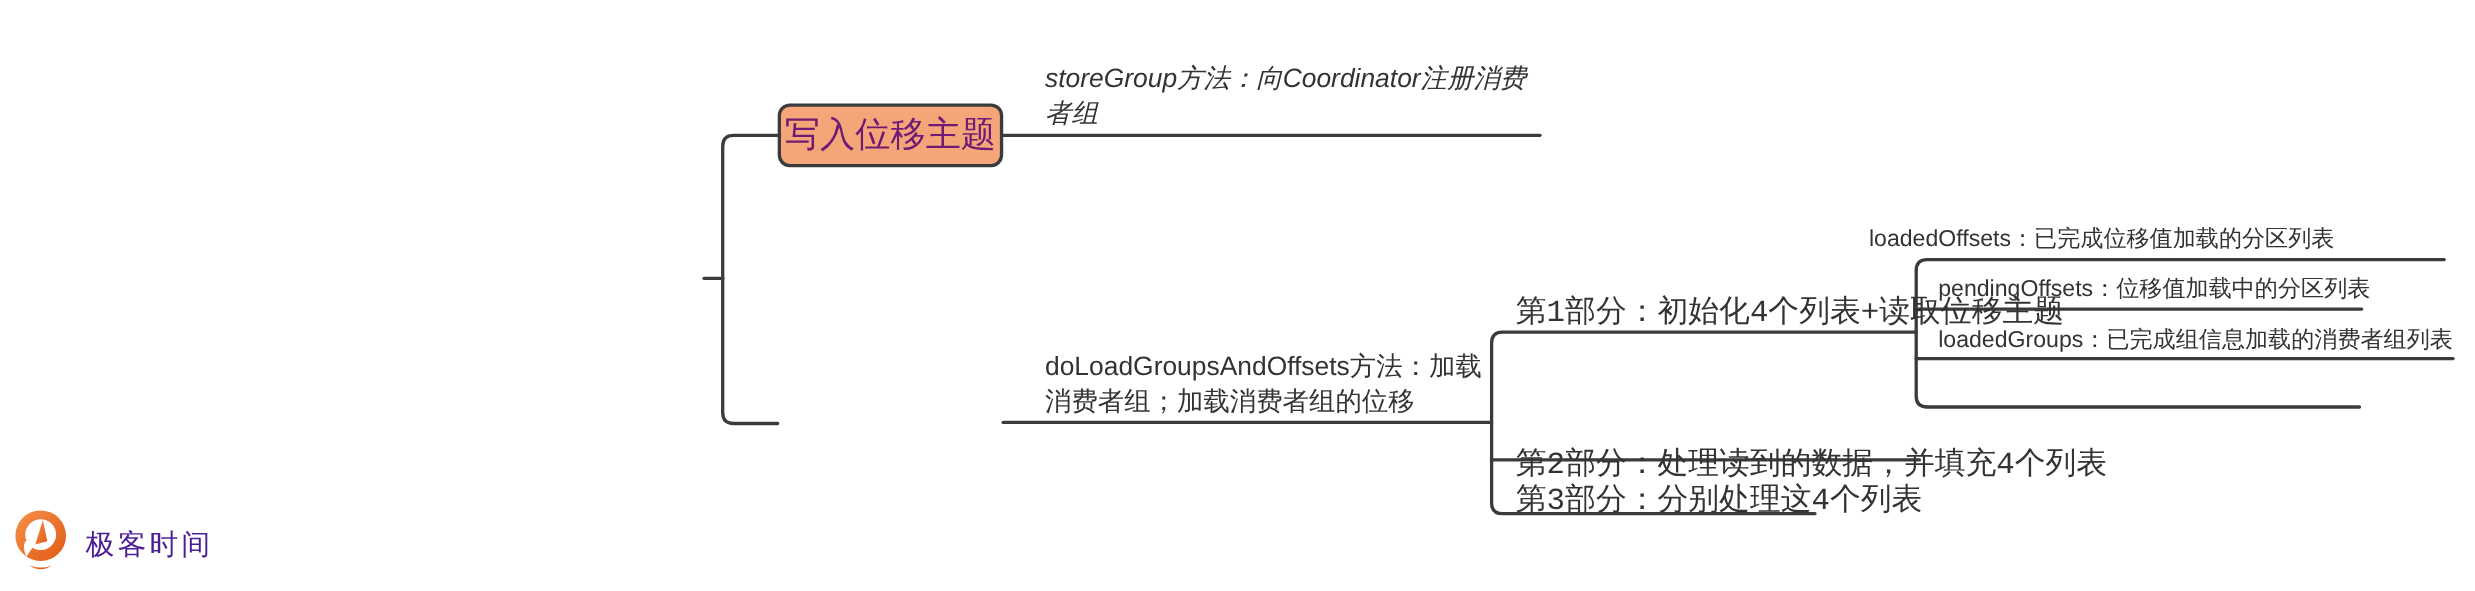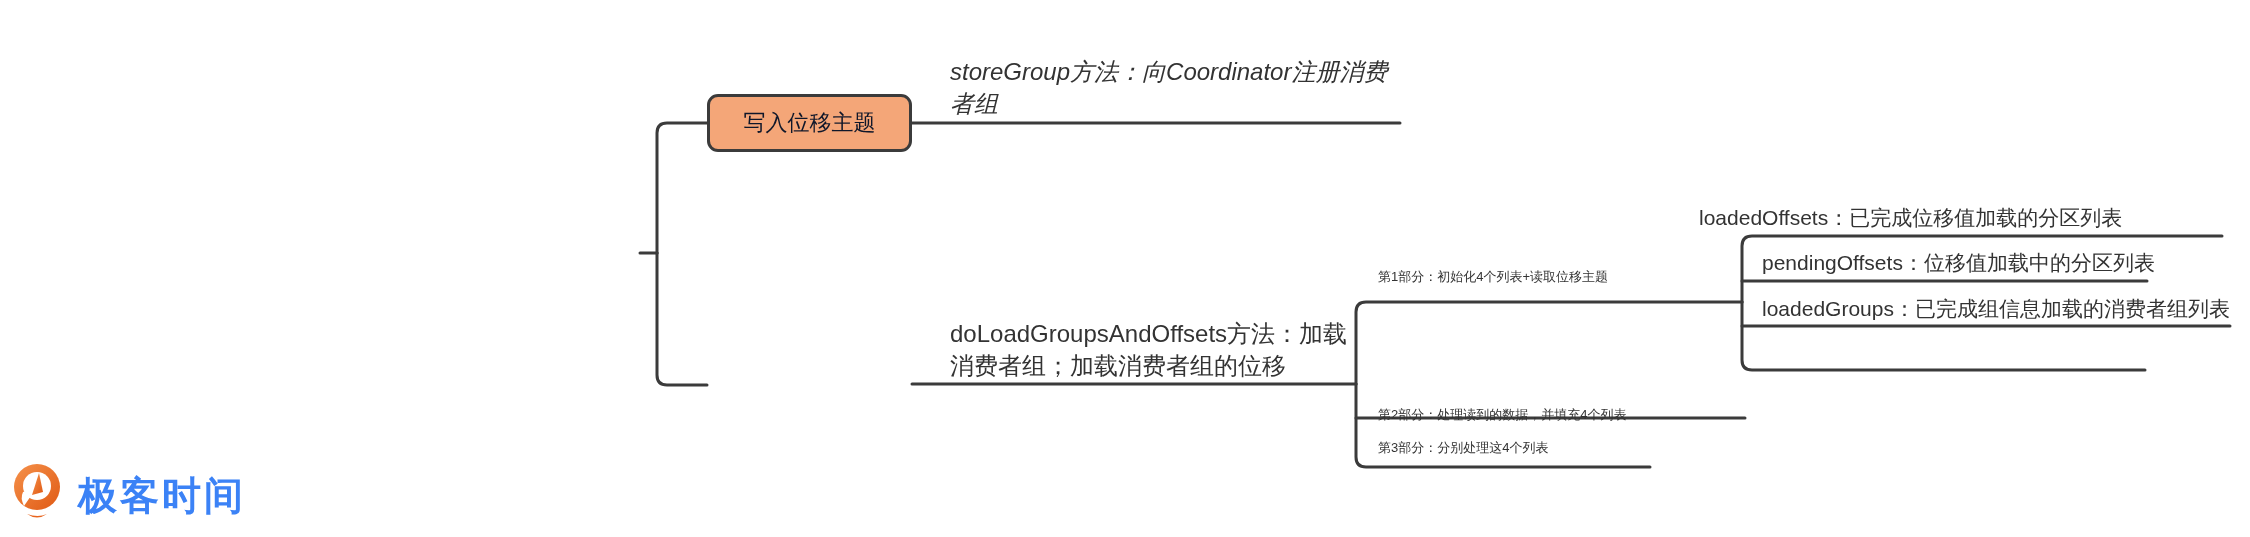--- a/index.html
+++ b/index.html
@@ -44,34 +44,34 @@
     font-size: 33px;
     font-weight: bold;
     letter-spacing: 1px;
   }
 
   .topic-node {
     width: 205px; height: 58px;
     background: #f4a678;
     border: 3.5px solid #3b3b3b;
     border-radius: 11px;
-    color: #0f172a;
-    font-size: 22px;
+    color: #701a75;
+    font-size: 32px;
     font-weight: 500;
   }
   .topic-node.write { left: 707px; top: 94px; }
   .topic-node.read  { left: 707px; top: 356px; }
 
   .label {
     position: absolute;
     color: #333333;
     line-height: 1.32;
   }
   .label.lvl3 { font-size: 24px; }
-  .label.part { font-size: 13px; white-space: nowrap; font-weight: 500; }
+  .label.part { font-size: 28px; white-space: nowrap; font-weight: 500; font-family: Liberation Mono, monospace; }
   .label.leaf { font-size: 21px; white-space: nowrap; }
 
   .label.store  { left: 950px; top: 56px;  width: 438px; font-style: italic; }
   .label.doload { left: 950px; top: 318px; width: 418px; }
 
   .label.part1 { left: 1378px; top: 268px; }
   .label.part2 { left: 1378px; top: 390px; margin-top: 16px; }
   .label.part3 { left: 1378px; top: 439px; }
 
   .label.leaf1 { left: 1699px; top: 204px; }
@@ -80,23 +80,23 @@
   .label.leaf4 { left: 1762px; top: 338px; }
 
   .logo {
     position: absolute;
     left: 12px; top: 462px;
     display: flex;
     align-items: center;
     gap: 14px;
   }
   .logo-text {
-    color: #3b82f6;
-    font-size: 39px;
-    font-weight: bold;
+    color: #4c1d95;
+    font-size: 26px;
+    font-weight: normal;
     letter-spacing: 3px;
     line-height: 1;
     padding-top: 4px;
   }
 </style>
 </head>
 <body>
 
 <div class="canvas">
 

